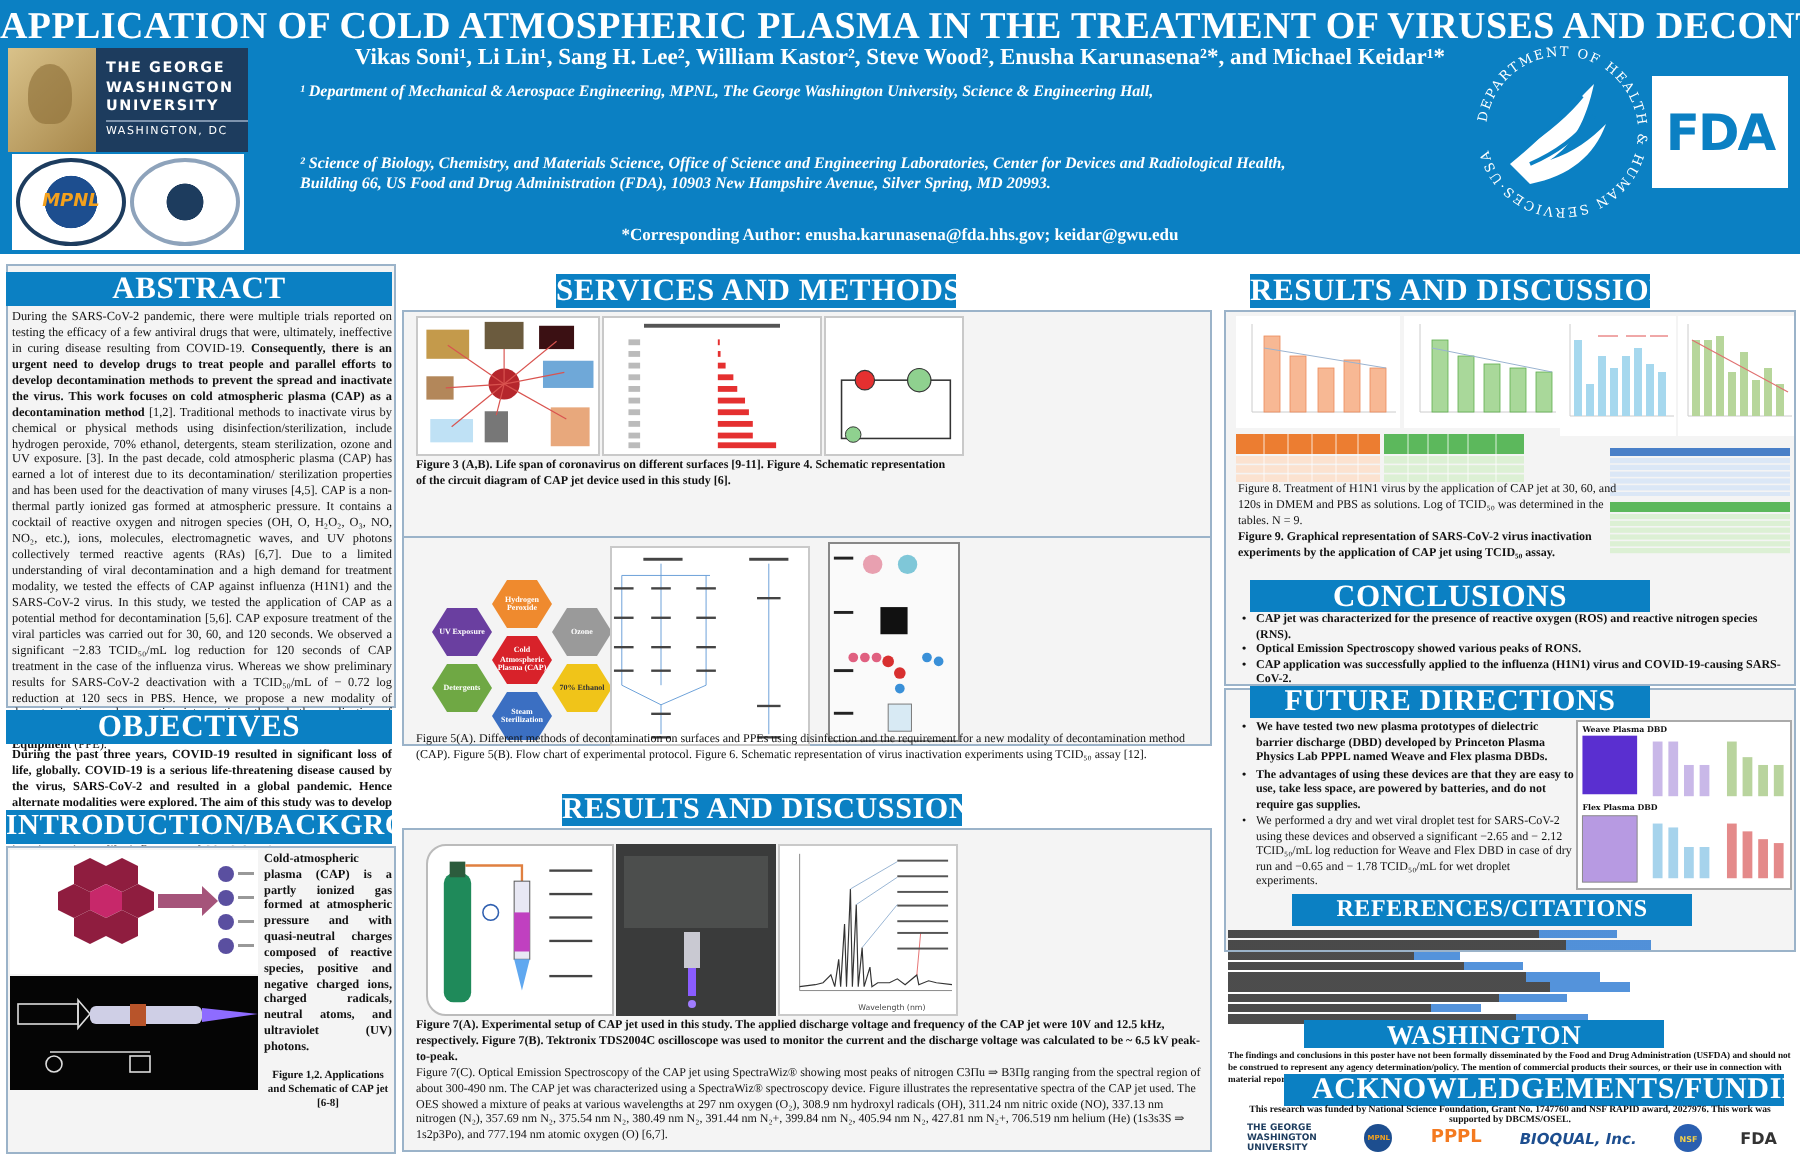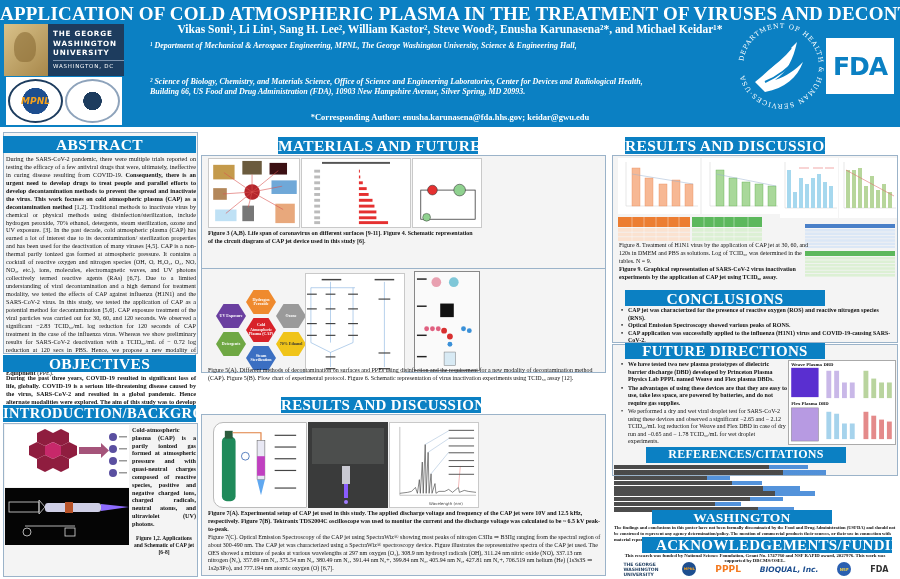--- a/index.html
+++ b/index.html
@@ -188,21 +188,21 @@
   <rect x="40" y="15" width="56" height="9" rx="3" fill="#cfcfe6"></rect>
   <rect x="60" y="14" width="8" height="11" fill="#b8542a"></rect>
   <polygon points="96,16 124,19 96,23" fill="#8e6cff"></polygon>
   <line x1="20" y1="38" x2="70" y2="38" stroke="#ddd" stroke-width="0.8"></line>
   <circle cx="22" cy="44" r="4" fill="none" stroke="#ddd" stroke-width="0.8"></circle>
   <rect x="60" y="40" width="10" height="8" fill="none" stroke="#ddd" stroke-width="0.8"></rect>
 </svg>
 <div class="intro-text">Cold-atmospheric plasma (CAP) is a partly ionized gas formed at atmospheric pressure and with quasi-neutral charges composed of reactive species, positive and negative charged ions, charged radicals, neutral atoms, and ultraviolet (UV) photons.</div>
 <div class="intro-cap">Figure 1,2. Applications and Schematic of CAP jet [6-8]</div>
 
-<div class="sec-head mm-head">MATERIALS AND FUTURE</div>
+<div class="sec-head mm-head">SERVICES AND METHODS</div>
 <div class="panel mm-panel"></div>
 
 <svg class="figbox mm-fig3" viewBox="0 0 92 70">
   <rect x="4" y="6" width="22" height="15" fill="#c49a4b"></rect>
   <rect x="34" y="2" width="20" height="14" fill="#6b5b3e"></rect>
   <rect x="62" y="4" width="18" height="12" fill="#3b1013"></rect>
   <rect x="64" y="22" width="26" height="14" fill="#6fa8d8"></rect>
   <rect x="4" y="30" width="14" height="12" fill="#b3875a"></rect>
   <rect x="6" y="52" width="22" height="12" fill="#bfe1f5"></rect>
   <rect x="34" y="48" width="12" height="16" fill="#777"></rect>

